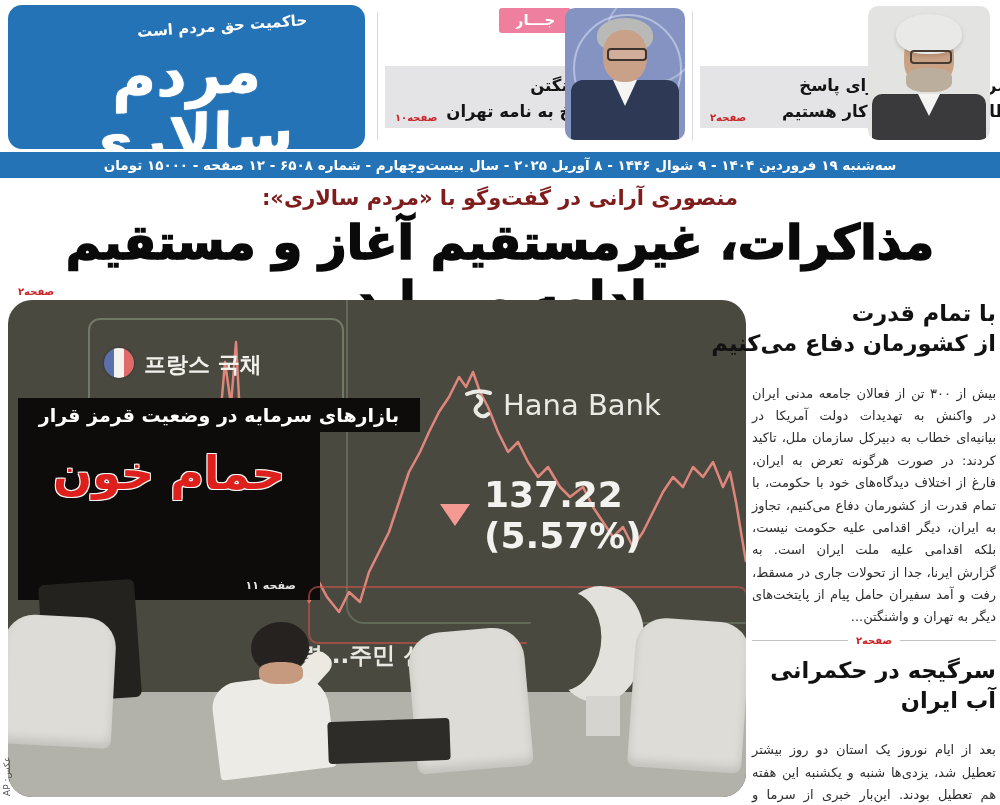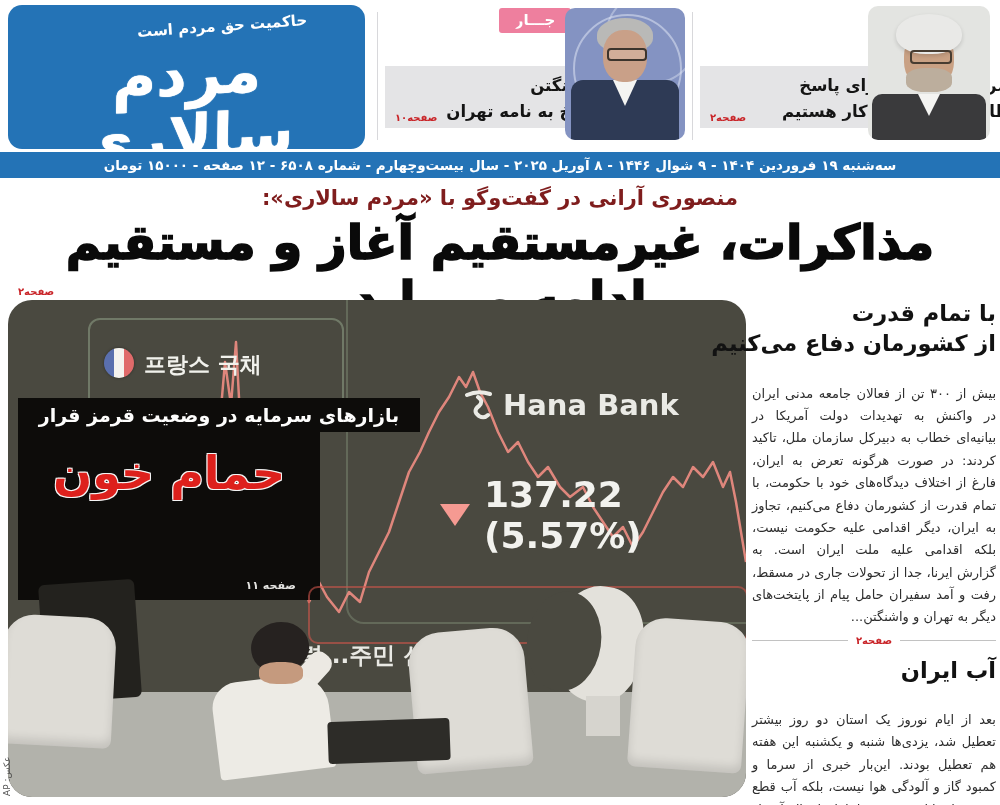--- a/index.html
+++ b/index.html
@@ -68,22 +68,22 @@
     border-radius:24px;overflow:hidden;}
   .panel-outline1{left:80px;top:18px;width:252px;height:96px;border:2px solid rgba(160,180,150,.45);border-radius:12px;}
   .panel-outline2{left:338px;top:-30px;width:430px;height:350px;border:2px solid rgba(160,180,150,.3);border-radius:18px;}
   .chart-svg{left:0;top:0;}
   .flag{left:96px;top:48px;width:30px;height:30px;border-radius:50%;
     background:linear-gradient(90deg,#5a6fae 0 33%,#f5f3ef 33% 66%,#e06a6a 66% 100%);
     box-shadow:0 0 3px rgba(0,0,0,.4);}
   .board-label{left:136px;top:50px;color:#f1f1ec;font-size:22px;font-weight:bold;}
   .index-value{left:350px;top:2px;width:380px;text-align:right;color:#f4f4ef;
     font-size:56px;font-weight:bold;direction:ltr;}
-  .hana{left:455px;top:88px;display:flex;align-items:center;gap:10px;color:#eaeae5;
-    font-size:29px;font-weight:bold;direction:ltr;}
+  .hana{left:455px;top:88px;display:flex;align-items:flex-start;gap:10px;color:#eaeae5;
+    font-size:29px;font-weight:normal;direction:ltr;}
   .change{left:432px;top:174px;display:flex;align-items:center;gap:14px;direction:ltr;}
   .down-tri{width:0;height:0;border-left:15px solid transparent;border-right:15px solid transparent;
     border-top:22px solid #f59a92;}
   .change .val{color:#f2f2ee;font-size:36px;font-weight:bold;}
 
   .blackstrip{left:10px;top:98px;width:402px;height:34px;background:#0d0c0a;color:#fdfdfc;
     font-size:19px;font-weight:bold;text-align:center;line-height:34px;}
   .blackpanel{left:10px;top:132px;width:302px;height:168px;background:#0d0c0a;text-align:center;}
   .bp-red{margin-top:14px;font-size:46px;font-weight:bold;color:#dd201c;
     text-shadow:-1px -1px 0 #f6f6f6,1px -1px 0 #f6f6f6,-1px 1px 0 #f6f6f6,1px 1px 0 #f6f6f6;}
@@ -241,18 +241,19 @@
     <div class="t2">از کشورمان دفاع می‌کنیم</div>
     <div class="body">بیش از ۳۰۰ تن از فعالان جامعه مدنی ایران در واکنش به تهدیدات دولت آمریکا در بیانیه‌ای خطاب به دبیرکل سازمان ملل، تاکید کردند: در صورت هرگونه تعرض به ایران، فارغ از اختلاف دیدگاه‌های خود با حکومت، با تمام قدرت از کشورمان دفاع می‌کنیم، تجاوز به ایران، دیگر اقدامی علیه حکومت نیست، بلکه اقدامی علیه ملت ایران است. به گزارش ایرنا، جدا از تحولات جاری در مسقط، رفت و آمد سفیران حامل پیام از پایتخت‌های دیگر به تهران و واشنگتن...</div>
     <div class="pagebar">
       <div class="ln"></div>
       <span class="pageref">صفحه۲</span>
       <div class="ln"></div>
     </div>
   </div>
 
   <div class="article">
+    <div class="t1">سرگیجه در حکمرانی</div>
     <div class="t2">آب ایران</div>
     <div class="body">بعد از ایام نوروز یک استان دو روز بیشتر تعطیل شد، یزدی‌ها شنبه و یکشنبه این هفته هم تعطیل بودند. این‌بار خبری از سرما و کمبود گاز و آلودگی هوا نیست، بلکه آب قطع بود. همان ایام نوروز خط لوله انتقال آب از اصفهان به یزد دچار حادثه شد، بعدتر معلوم شد خرابکاری بوده است، یعنی عده‌ای دست به کار شدند تا مانع از رسیدن آب از اصفهان به یزد شوند. آن‌ها پیامشان را رساندند، نمی‌خواهیم آب از استان ما به استان همجوار برسد. البته...</div>
 
   </div>
 
 </div>
 
 </body></html>

